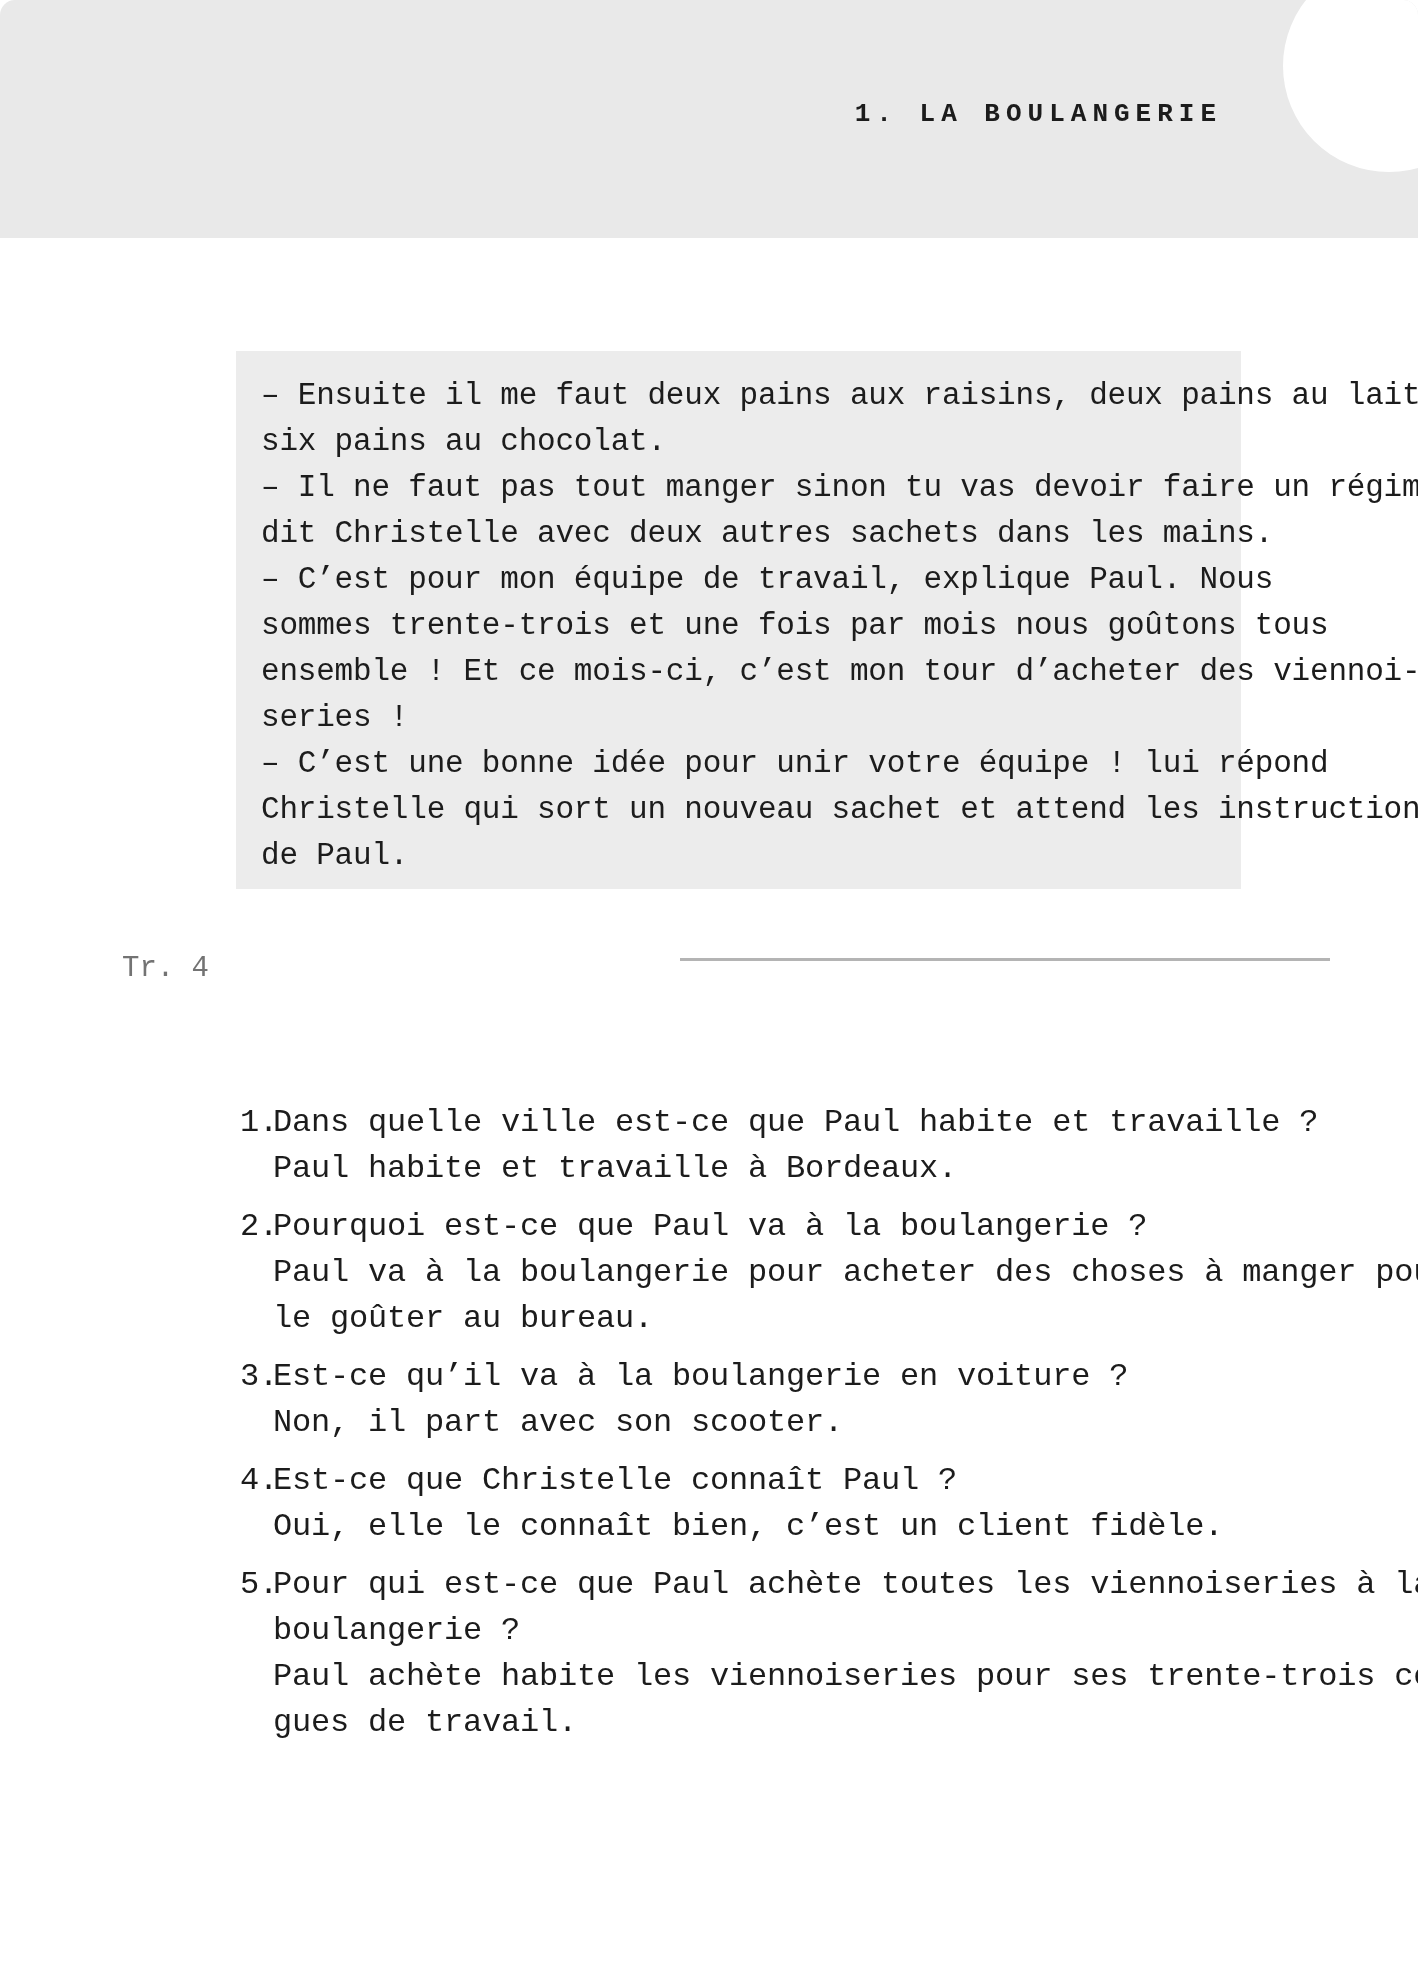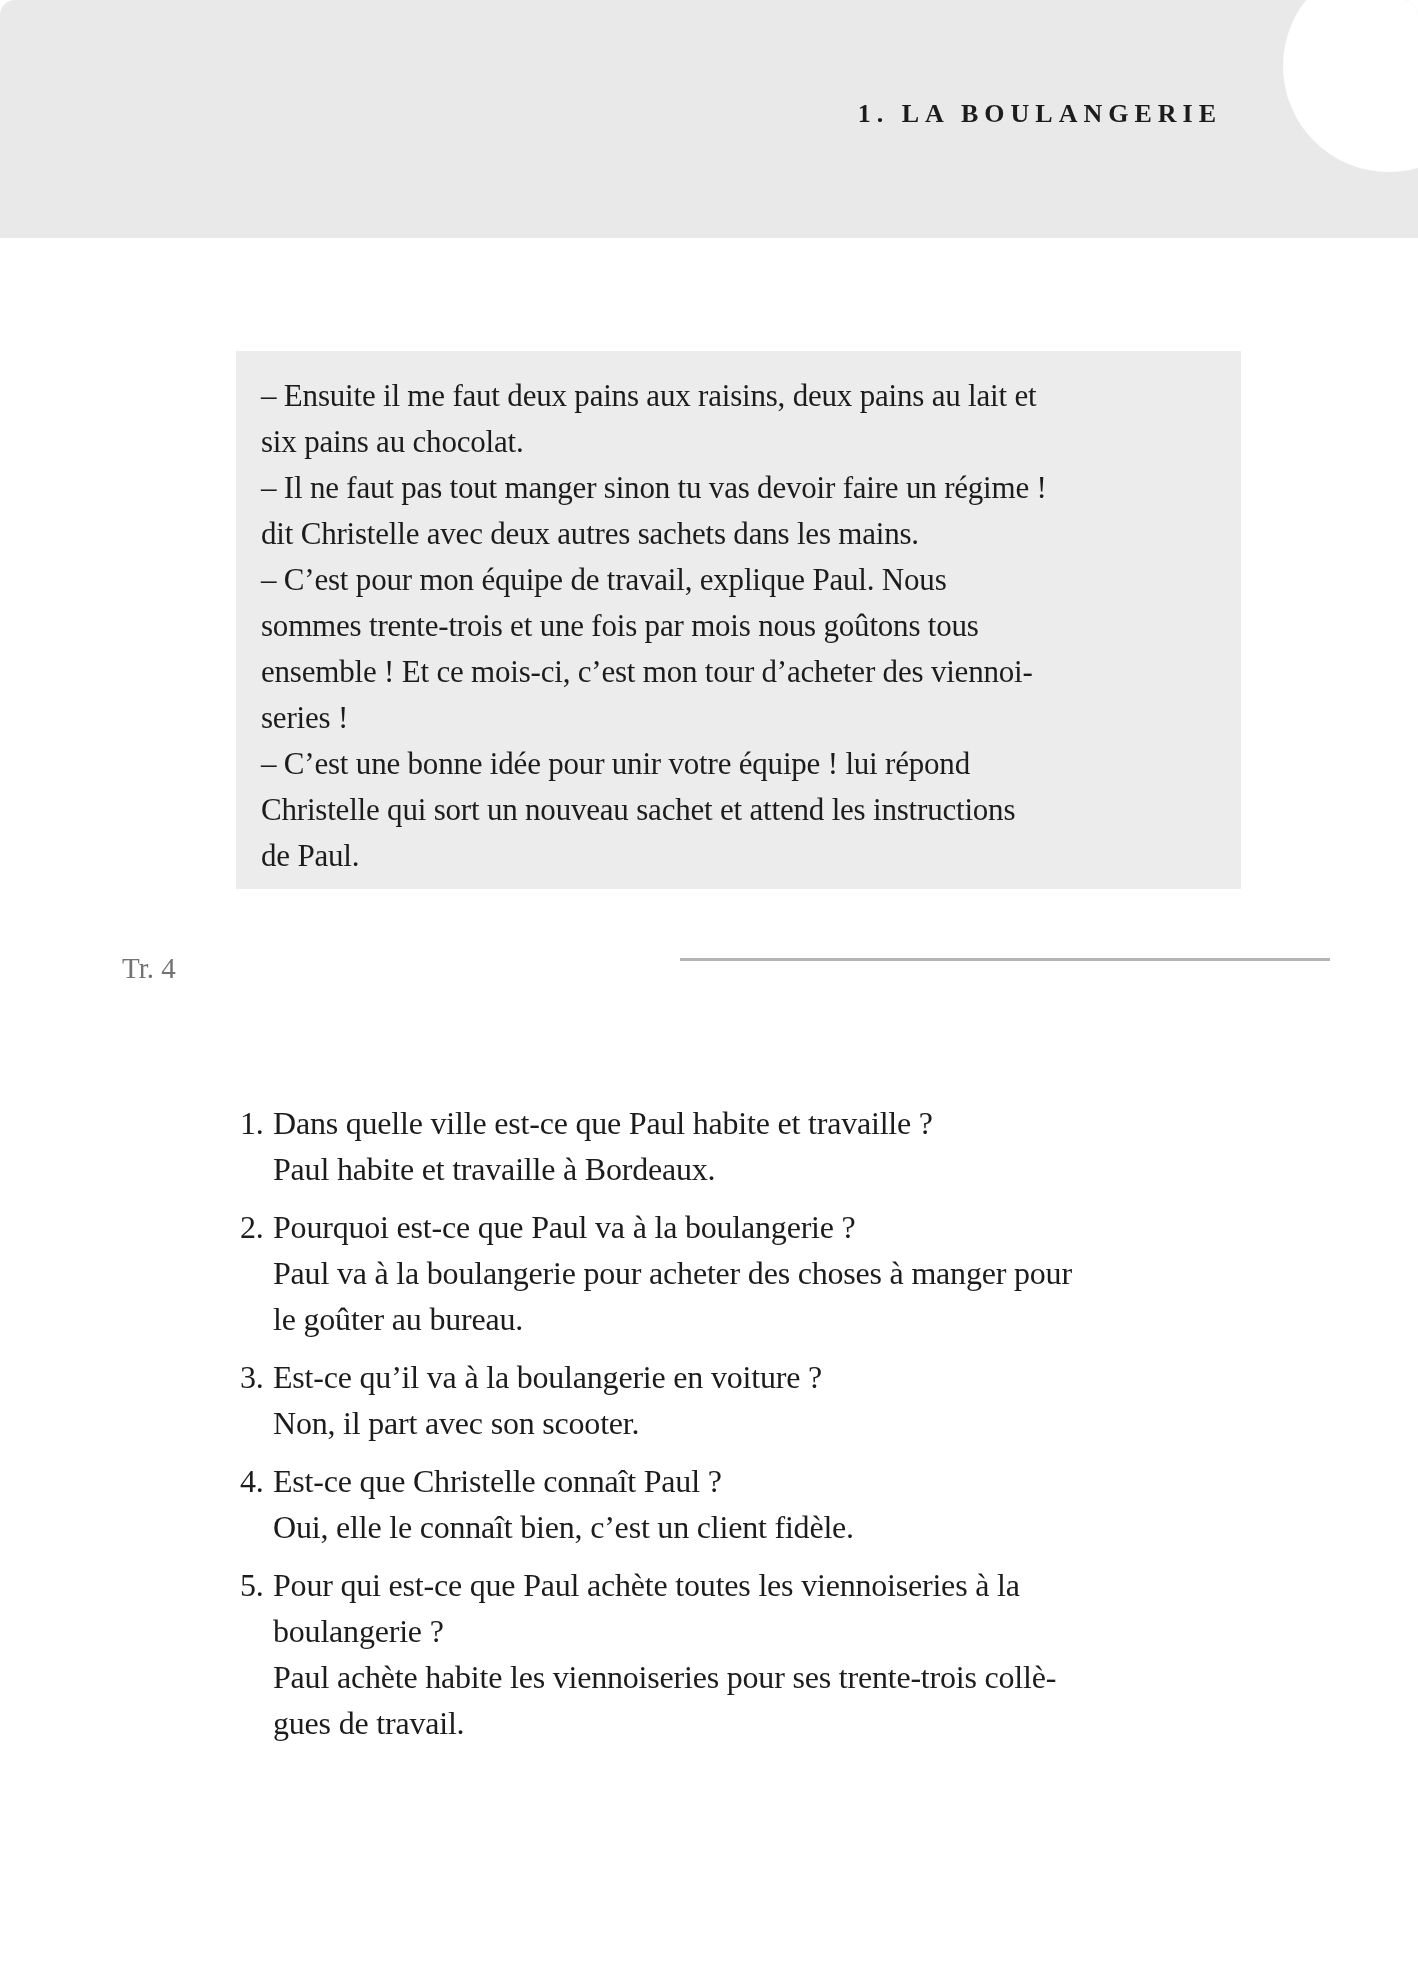--- a/index.html
+++ b/index.html
@@ -2,21 +2,21 @@
 <html><head>
 <meta charset="utf-8">
 <style>
   html, body { margin: 0; padding: 0; background: #ffffff; }
   .page {
     position: relative;
     width: 1418px;
     height: 1745px;
     background: #ffffff;
     overflow: hidden;
-    font-family: Liberation Serif, serif;
+    font-family: Liberation Mono, monospace;
     color: #1c1c1c;
     border-radius: 15px;
   }
   
   .band {
     position: absolute;
     left: 0; top: 0;
     width: 1418px; height: 238px;
     background: #e9e9e9;
     overflow: hidden;

